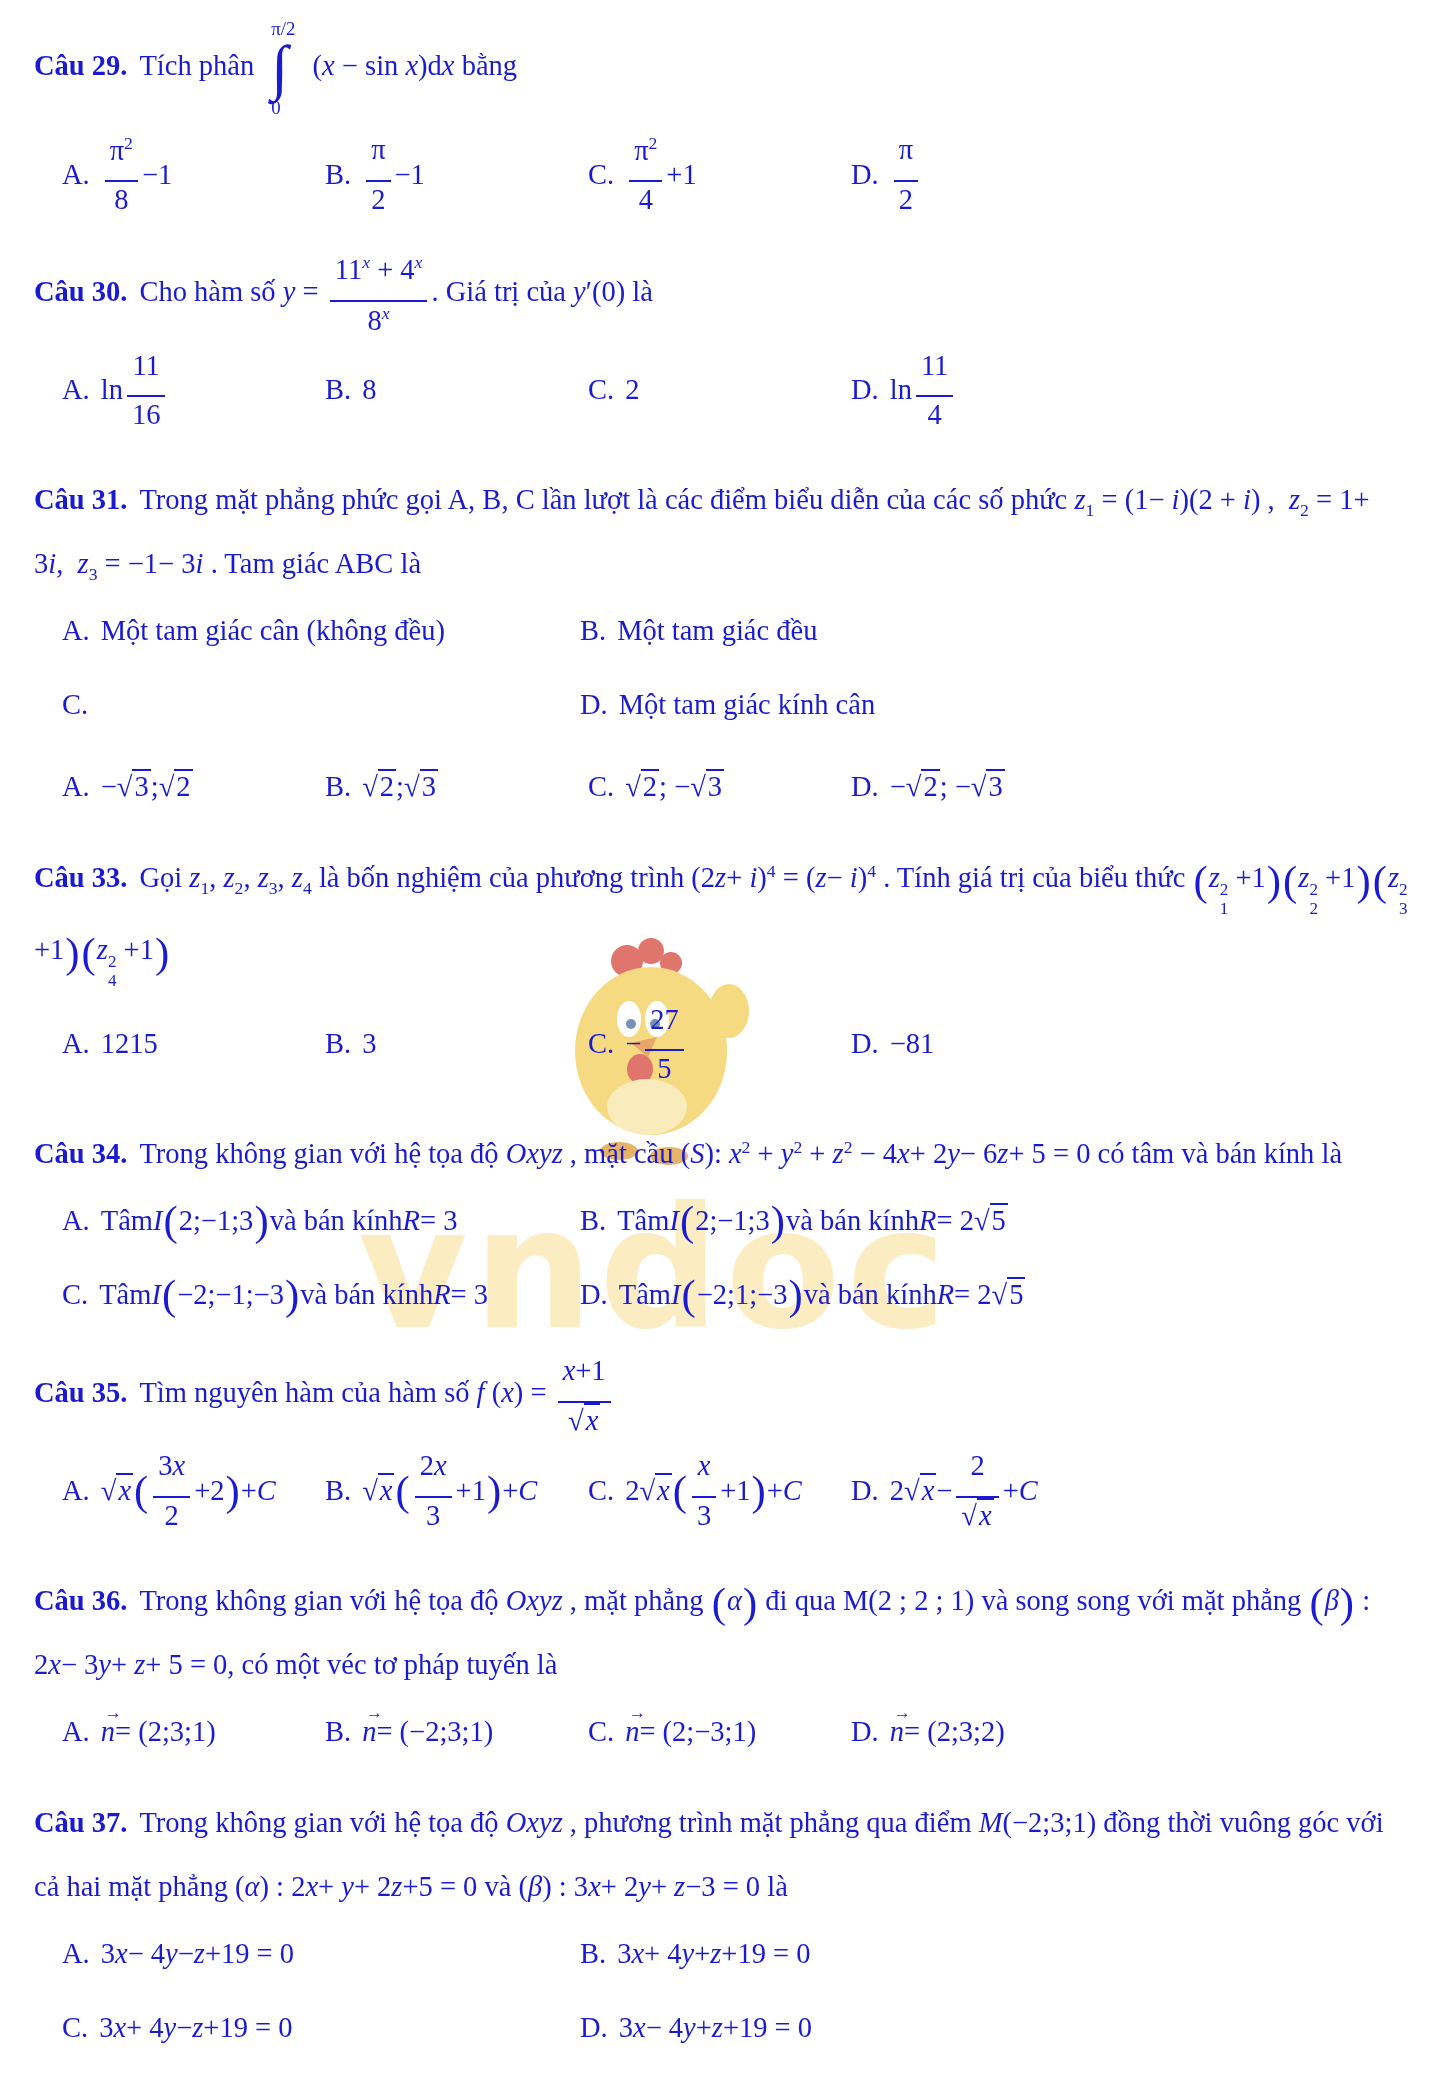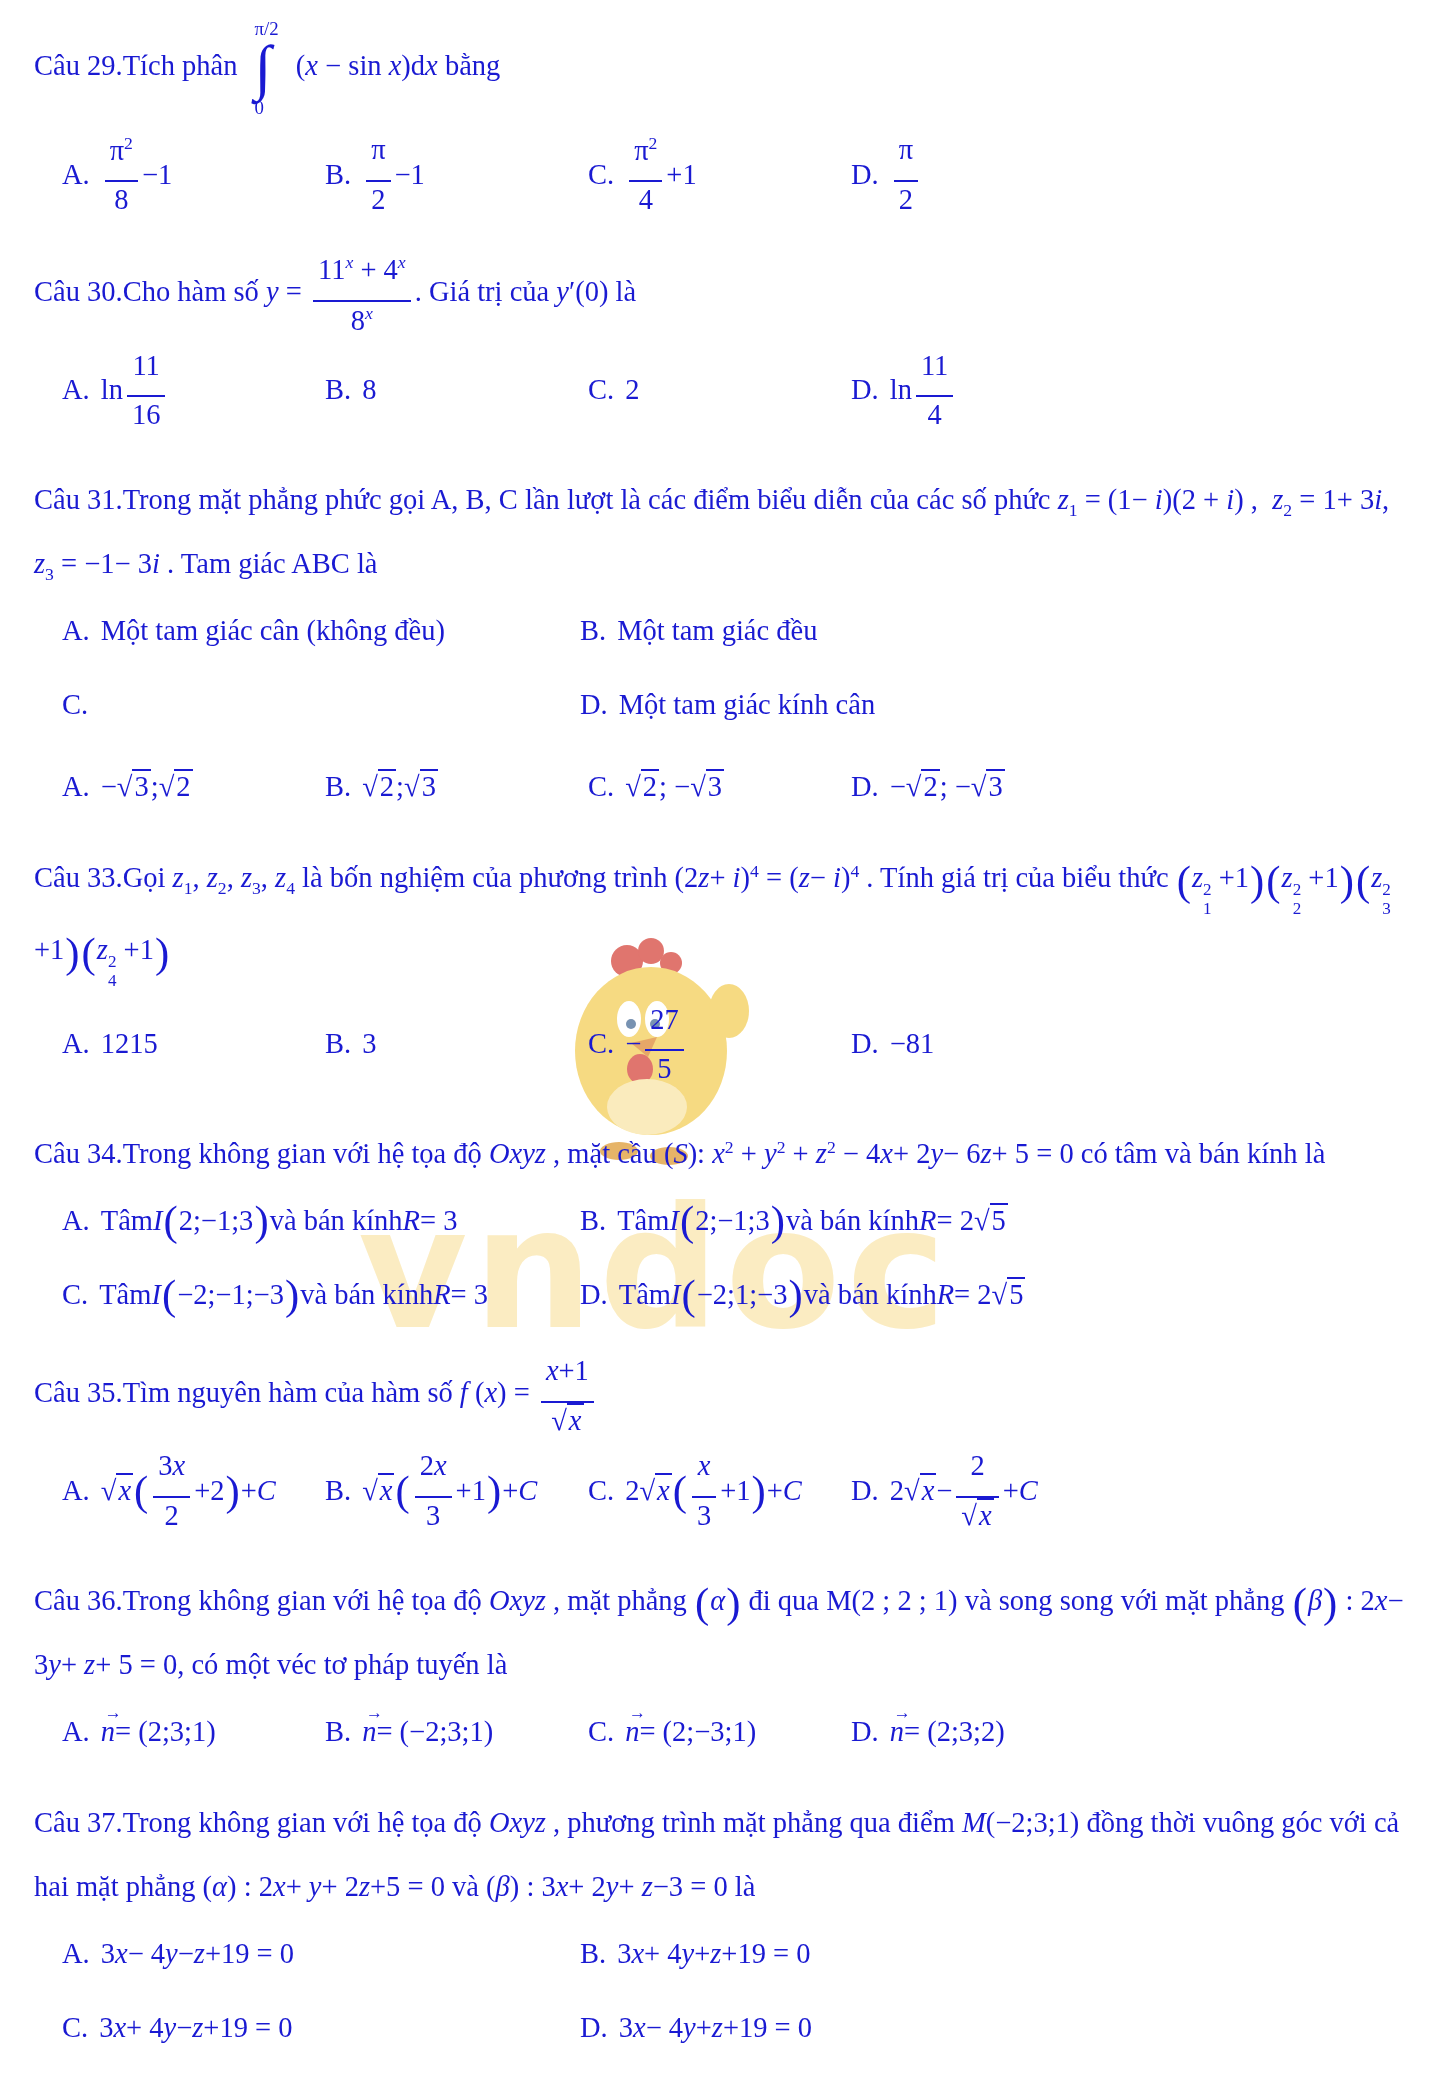--- a/index.html
+++ b/index.html
@@ -21,21 +21,21 @@
   }
   .wmtext {
     font-family:"DejaVu Sans", sans-serif; font-weight:bold;
     font-size:168px; line-height:1; letter-spacing:6px;
     color:#fbecc2;
   }
 
   
   .q { margin-bottom:36px; }
   .stem { line-height:2.25; }
-  .qlabel { font-weight:normal; }
+  .qlabel { font-weight:bold; margin-right:12px; }
   .opts {
     display:grid; padding-left:28px; margin-top:12px;
     align-items:center; column-gap:8px;
   }
   .cols-4 { grid-template-columns:255px 255px 255px auto; }
   .cols-2 { grid-template-columns:510px auto; row-gap:28px; }
   .opt { display:flex; align-items:center; gap:11px; min-height:46px; white-space:nowrap; }
   .oval { display:inline-flex; align-items:center; flex-wrap:nowrap; }
 
   

